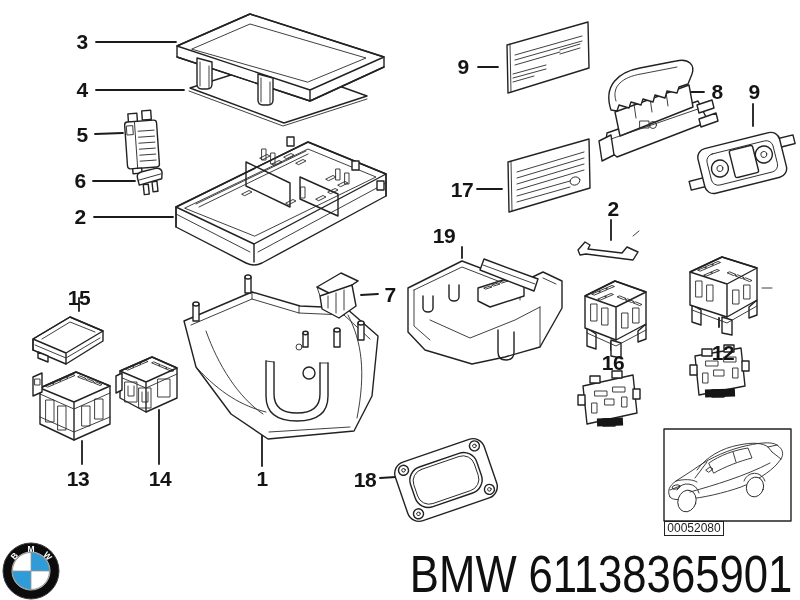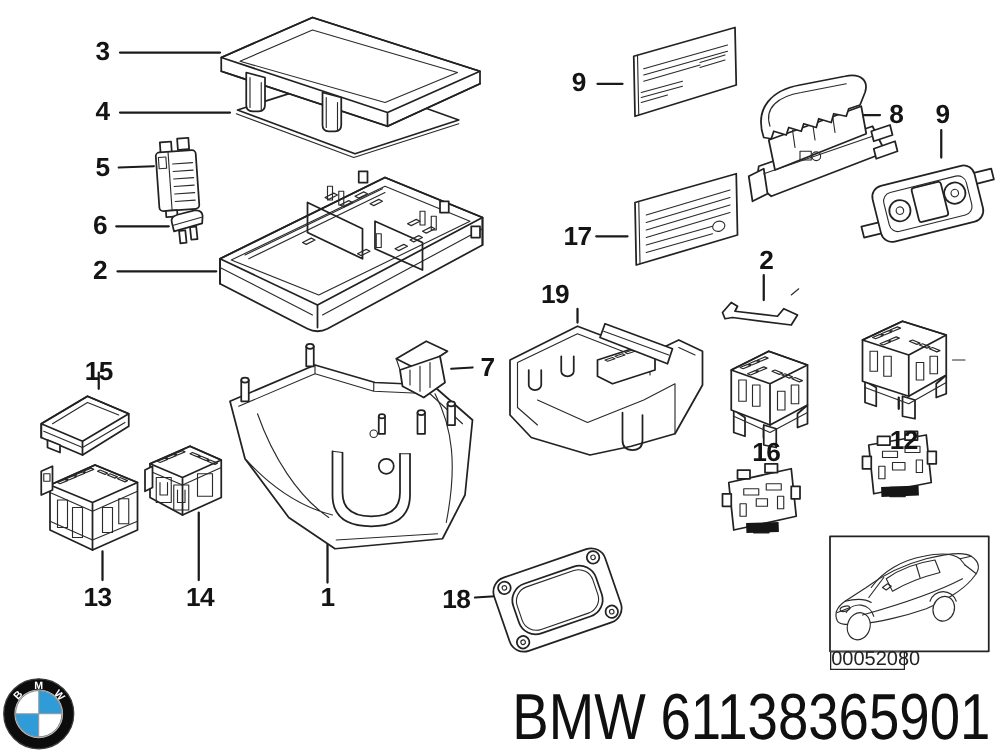--- a/index.html
+++ b/index.html
@@ -7,21 +7,21 @@
          font-family:"Liberation Sans",sans-serif;}
   svg{position:absolute;left:0;top:0;}
   .ln{fill:none;stroke:#222;stroke-width:1.4;stroke-linejoin:round;stroke-linecap:round;}
   .fw{fill:#fff;stroke:#222;stroke-width:1.4;stroke-linejoin:round;stroke-linecap:round;}
   .th{fill:none;stroke:#2a2a2a;stroke-width:0.9;stroke-linejoin:round;stroke-linecap:round;}
   .lead{fill:none;stroke:#1b1b1b;stroke-width:1.8;stroke-linecap:round;}
   .blk{fill:#161616;stroke:none;}
   .callout{position:absolute;transform:translate(-50%,-50%);font-weight:700;font-size:21px;
            color:#141414;letter-spacing:-0.5px;white-space:nowrap;}
   .refcode{position:absolute;left:664px;top:521px;width:60px;height:15px;border:1.3px solid #222;
-           box-sizing:border-box;font-size:16px;line-height:12px;text-align:center;color:#222;
+           box-sizing:border-box;font-size:12px;line-height:12px;text-align:center;color:#222;
            letter-spacing:0px;background:#fff;}
   .partnum{position:absolute;right:8px;bottom:0px;font-size:52px;font-weight:400;color:#101010;
            line-height:1;white-space:nowrap;transform:scaleX(0.84);transform-origin:right bottom;}
   .partnum .sp{margin-right:14px;}
 </style>
 </head>
 <body>
 
 <div class="stage">
 

